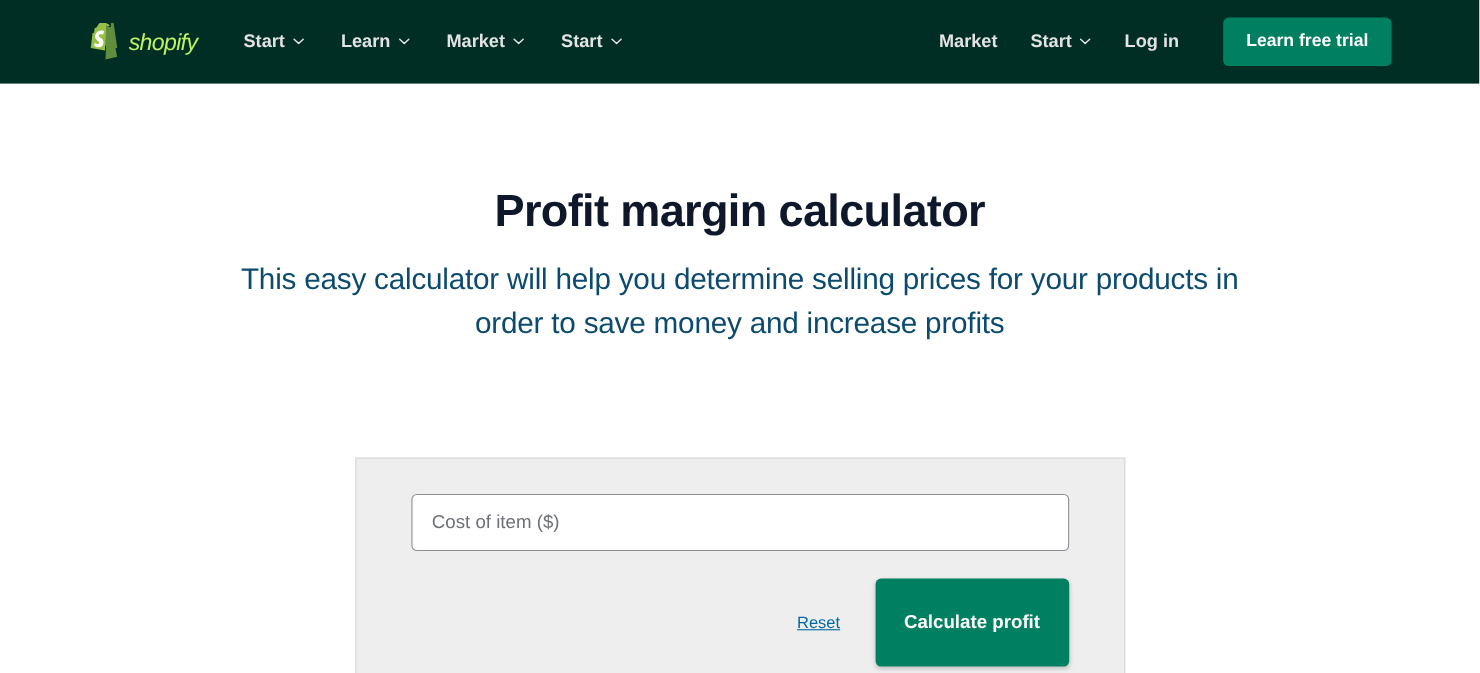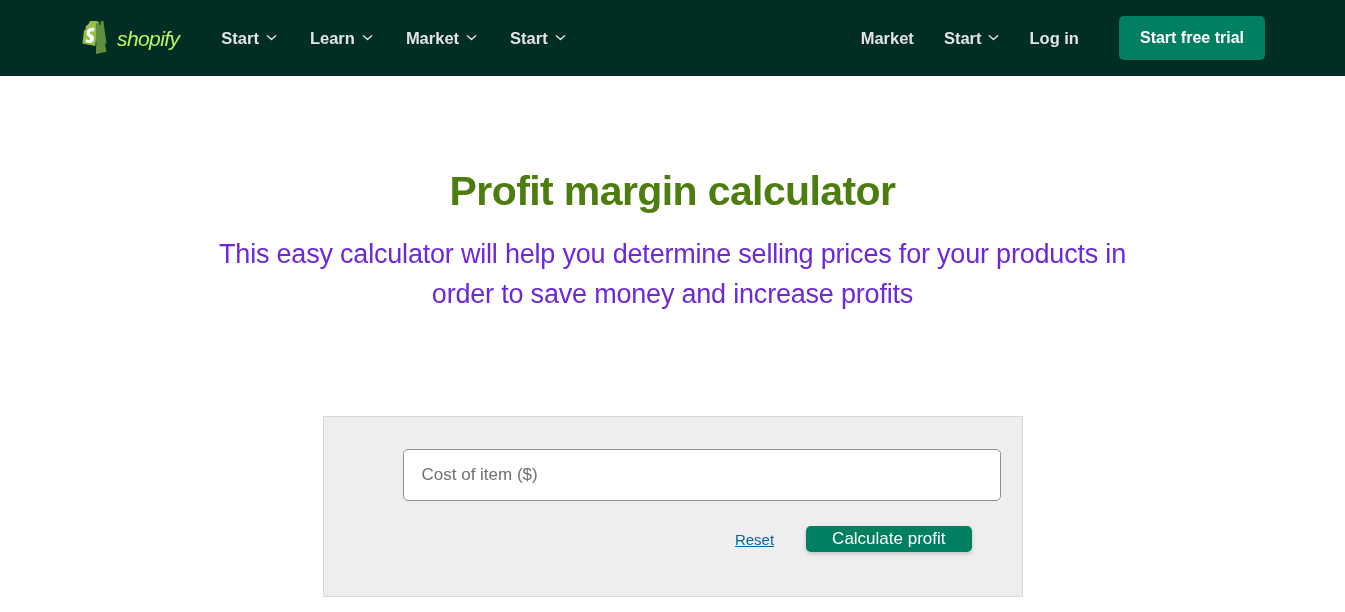--- a/index.html
+++ b/index.html
@@ -116,31 +116,31 @@
 
   
   .main {
     padding-top: 92px;
     text-align: center;
   }
 
   .page-title {
     font-size: 41px;
     font-weight: 700;
-    color: #4d7c0f;
+    color: #0f172a;
     letter-spacing: -0.6px;
     line-height: 1.15;
   }
 
   .page-subtitle {
     margin: 20px auto 0;
     max-width: 910px;
     font-size: 27px;
     font-weight: 400;
-    color: #6d28d9;
+    color: #0c4a6e;
     line-height: 1.48;
     letter-spacing: -0.2px;
   }
 
   
   .calc-wrap {
     display: flex;
     justify-content: center;
     margin-top: 101px;
   }
@@ -166,21 +166,20 @@
     width: 100%;
     height: 52px;
     background: #ffffff;
     border: 1px solid #8c9196;
     border-radius: 5px;
     padding: 0 18px;
     font-family: "Liberation Sans", sans-serif;
     font-size: 17px;
     color: #202223;
     outline: none;
-    margin-left: 29px;
   }
 
   .calc-input::placeholder {
     color: #6d7175;
     opacity: 1;
   }
 
   .actions {
     display: flex;
     align-items: center;
@@ -201,22 +200,22 @@
     padding: 0;
   }
 
   .calc-btn {
     background: #008060;
     color: #ffffff;
     border: none;
     border-radius: 5px;
     font-family: "Liberation Sans", sans-serif;
     font-size: 17px;
-    font-weight: 400;
-    padding: 3px 26px;
+    font-weight: 700;
+    padding: 30px 26px;
     cursor: pointer;
     box-shadow: 0 2px 4px rgba(0,0,0,0.18);
     white-space: nowrap;
   }
 </style>
 </head>
 <body>
 
 <header class="navbar">
 
@@ -288,21 +287,21 @@
         <svg width="11" height="11" viewBox="0 0 12 12">
             <path d="M1.5 4L6 8.3 10.5 4" stroke="#e3e3e3" stroke-width="1.5" fill="none" stroke-linecap="round" stroke-linejoin="round"></path>
           </svg>
       </span>
     </a>
 
     <a class="nav-link" href="#">
       <span>Log in</span>
     </a>
 
-    <button class="trial-btn">Start free trial</button>
+    <button class="trial-btn">Learn free trial</button>
   </div>
 
 </header>
 
 <main class="main">
 
   <h1 class="page-title">Profit margin calculator</h1>
 
   <p class="page-subtitle">This easy calculator will help you determine selling prices for your products in order to save money and increase profits</p>
 

